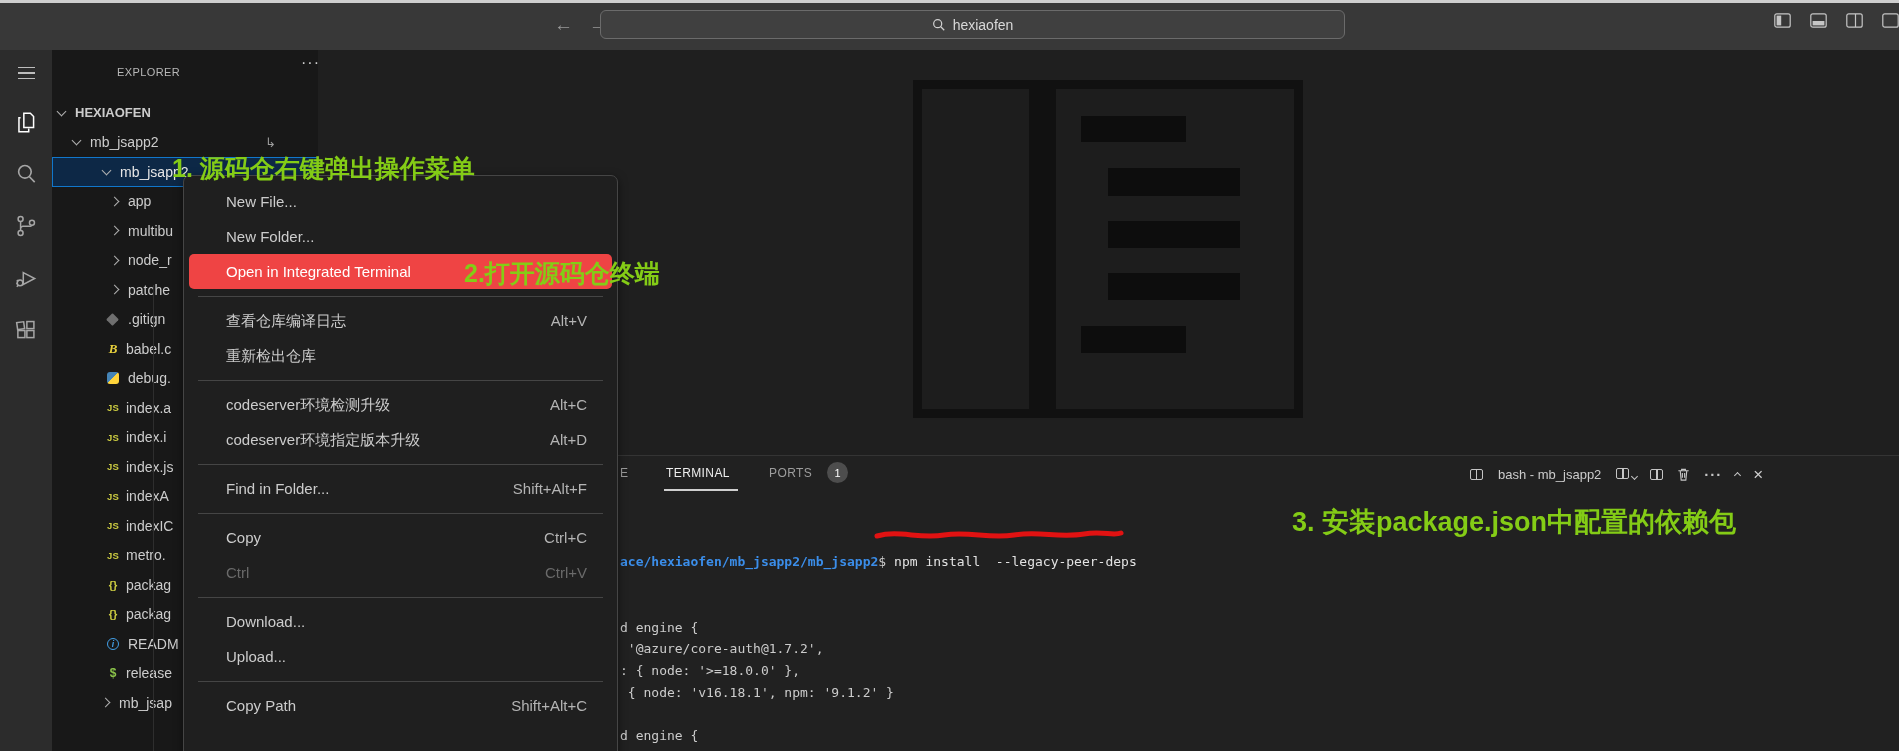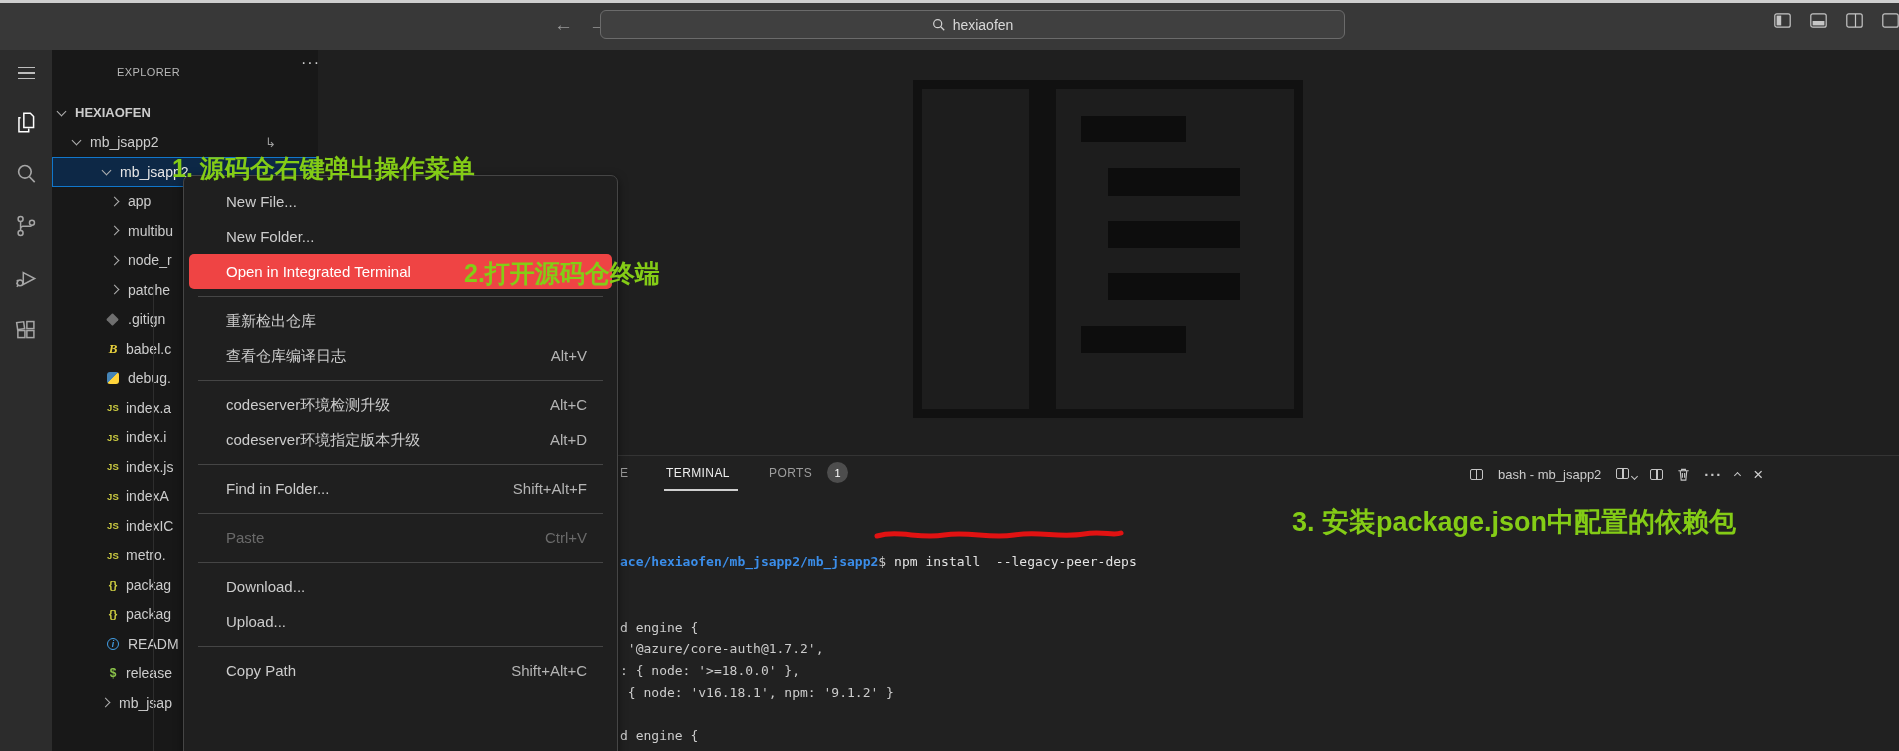--- a/index.html
+++ b/index.html
@@ -323,44 +323,48 @@
     <div class="menu-item">
       <span class="ml">New Folder...</span>
       <span class="sc"></span>
     </div>
     <div class="menu-item hl">
       <span class="ml">Open in Integrated Terminal</span>
       <span class="sc"></span>
     </div>
     <div class="menu-sep"></div>
     <div class="menu-item">
-      <span class="ml">重新检出仓库</span>
-      <span class="sc"></span>
-    </div>
-    <div class="menu-item">
       <span class="ml">查看仓库编译日志</span>
       <span class="sc">Alt+V</span>
     </div>
+    <div class="menu-item">
+      <span class="ml">重新检出仓库</span>
+      <span class="sc"></span>
+    </div>
     <div class="menu-sep"></div>
     <div class="menu-item">
       <span class="ml">codeserver环境检测升级</span>
       <span class="sc">Alt+C</span>
     </div>
     <div class="menu-item">
       <span class="ml">codeserver环境指定版本升级</span>
       <span class="sc">Alt+D</span>
     </div>
     <div class="menu-sep"></div>
     <div class="menu-item">
       <span class="ml">Find in Folder...</span>
       <span class="sc">Shift+Alt+F</span>
     </div>
     <div class="menu-sep"></div>
+    <div class="menu-item">
+      <span class="ml">Copy</span>
+      <span class="sc">Ctrl+C</span>
+    </div>
     <div class="menu-item disabled">
-      <span class="ml">Paste</span>
+      <span class="ml">Ctrl</span>
       <span class="sc">Ctrl+V</span>
     </div>
     <div class="menu-sep"></div>
     <div class="menu-item">
       <span class="ml">Download...</span>
       <span class="sc"></span>
     </div>
     <div class="menu-item">
       <span class="ml">Upload...</span>
       <span class="sc"></span>

